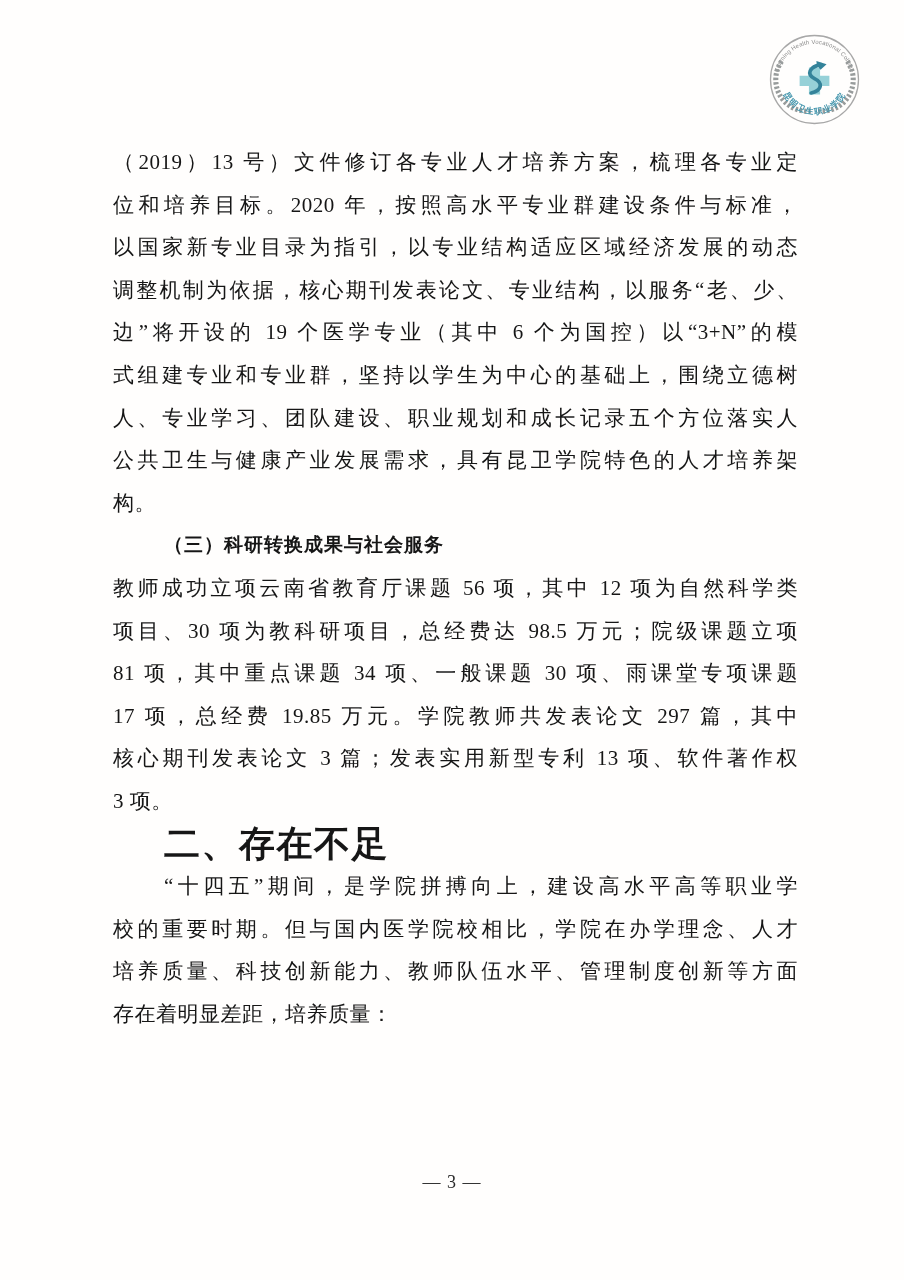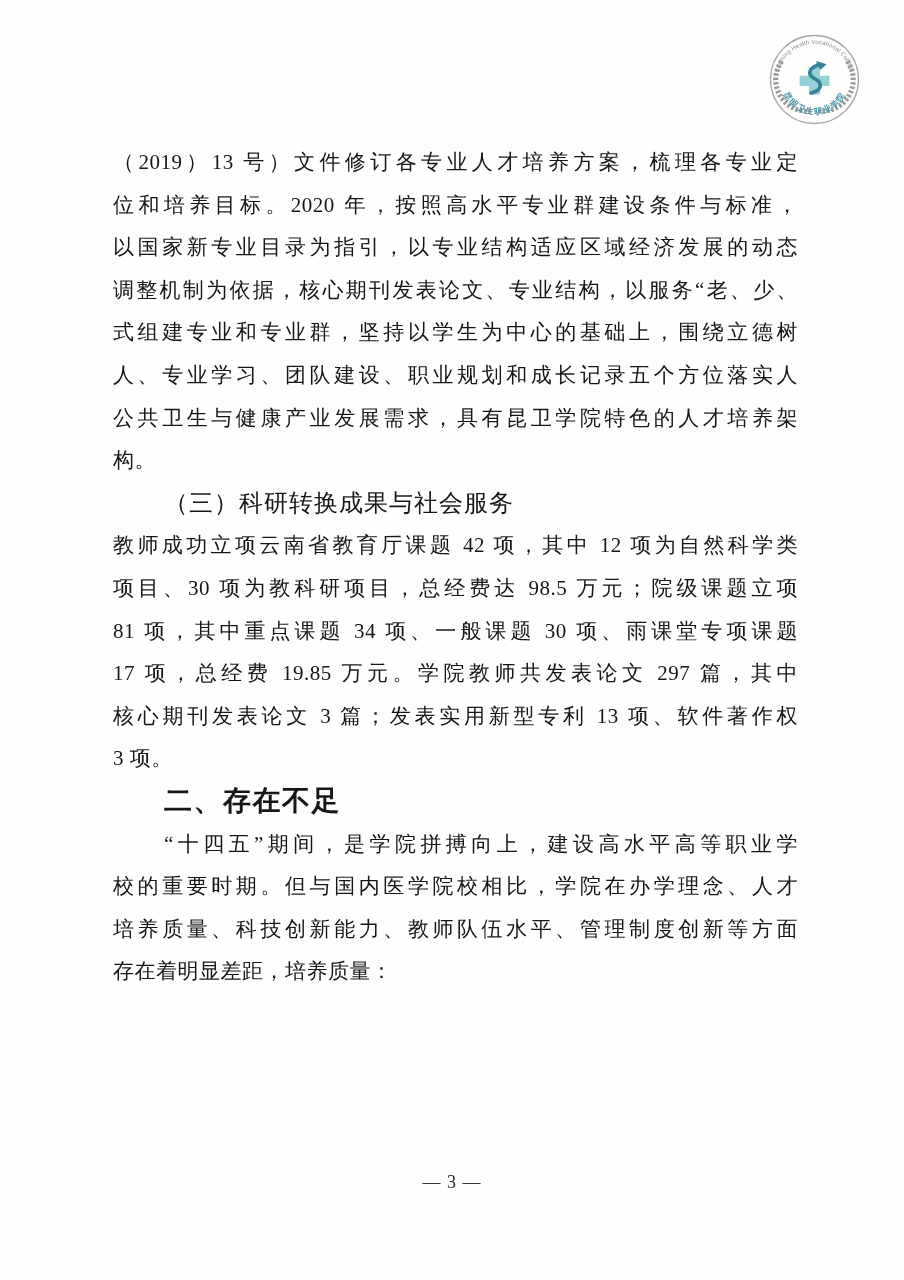--- a/index.html
+++ b/index.html
@@ -31,28 +31,28 @@
     line-height: 42.6px;
     letter-spacing: 0.5px;
     white-space: normal;
   }
   .line.fill {
     text-align: justify;
     text-align-last: justify;
   }
   .line.indent { padding-left: 51px; }
   .line.h3 {
-    font-weight: normal;
-    font-size: 24px;
+    font-weight: bold;
+    font-size: 19px;
     letter-spacing: 1px;
   }
   .line.h2 {
     font-family: "Liberation Sans", sans-serif;
     font-weight: bold;
-    font-size: 28px;
+    font-size: 36px;
     letter-spacing: 1.5px;
   }
   .footer {
     position: absolute;
     left: 0; top: 1172px;
     width: 904px;
     text-align: center;
     font-size: 18px;
     letter-spacing: 1px;
     color: #2a2a2a;
@@ -80,26 +80,27 @@
     <text font-size="9" font-weight="bold" letter-spacing="1.4" font-family="Liberation Sans, sans-serif">
       <textPath href="#arcBot" startOffset="50%" text-anchor="middle" fill="#4596ad">昆明卫生职业学院</textPath>
     </text>
   </svg>
 
   <div class="content">
       <div class="line fill">（2019）13 号）文件修订各专业人才培养方案，梳理各专业定</div>
       <div class="line fill">位和培养目标。2020 年，按照高水平专业群建设条件与标准，</div>
       <div class="line fill">以国家新专业目录为指引，以专业结构适应区域经济发展的动态</div>
       <div class="line fill">调整机制为依据，核心期刊发表论文、专业结构，以服务“老、少、</div>
+      <div class="line fill">边”将开设的 19 个医学专业（其中 6 个为国控）以“3+N”的模</div>
       <div class="line fill">式组建专业和专业群，坚持以学生为中心的基础上，围绕立德树</div>
       <div class="line fill">人、专业学习、团队建设、职业规划和成长记录五个方位落实人</div>
       <div class="line fill">公共卫生与健康产业发展需求，具有昆卫学院特色的人才培养架</div>
       <div class="line">构。</div>
       <div class="line indent h3">（三）科研转换成果与社会服务</div>
-      <div class="line fill">教师成功立项云南省教育厅课题 42 项，其中 12 项为自然科学类</div>
+      <div class="line fill">教师成功立项云南省教育厅课题 56 项，其中 12 项为自然科学类</div>
       <div class="line fill">项目、30 项为教科研项目，总经费达 98.5 万元；院级课题立项</div>
       <div class="line fill">81 项，其中重点课题 34 项、一般课题 30 项、雨课堂专项课题</div>
       <div class="line fill">17 项，总经费 19.85 万元。学院教师共发表论文 297 篇，其中</div>
       <div class="line fill">核心期刊发表论文 3 篇；发表实用新型专利 13 项、软件著作权</div>
       <div class="line">3 项。</div>
       <div class="line indent h2">二、存在不足</div>
       <div class="line fill indent">“十四五”期间，是学院拼搏向上，建设高水平高等职业学</div>
       <div class="line fill">校的重要时期。但与国内医学院校相比，学院在办学理念、人才</div>
       <div class="line fill">培养质量、科技创新能力、教师队伍水平、管理制度创新等方面</div>
       <div class="line">存在着明显差距，培养质量：</div>

